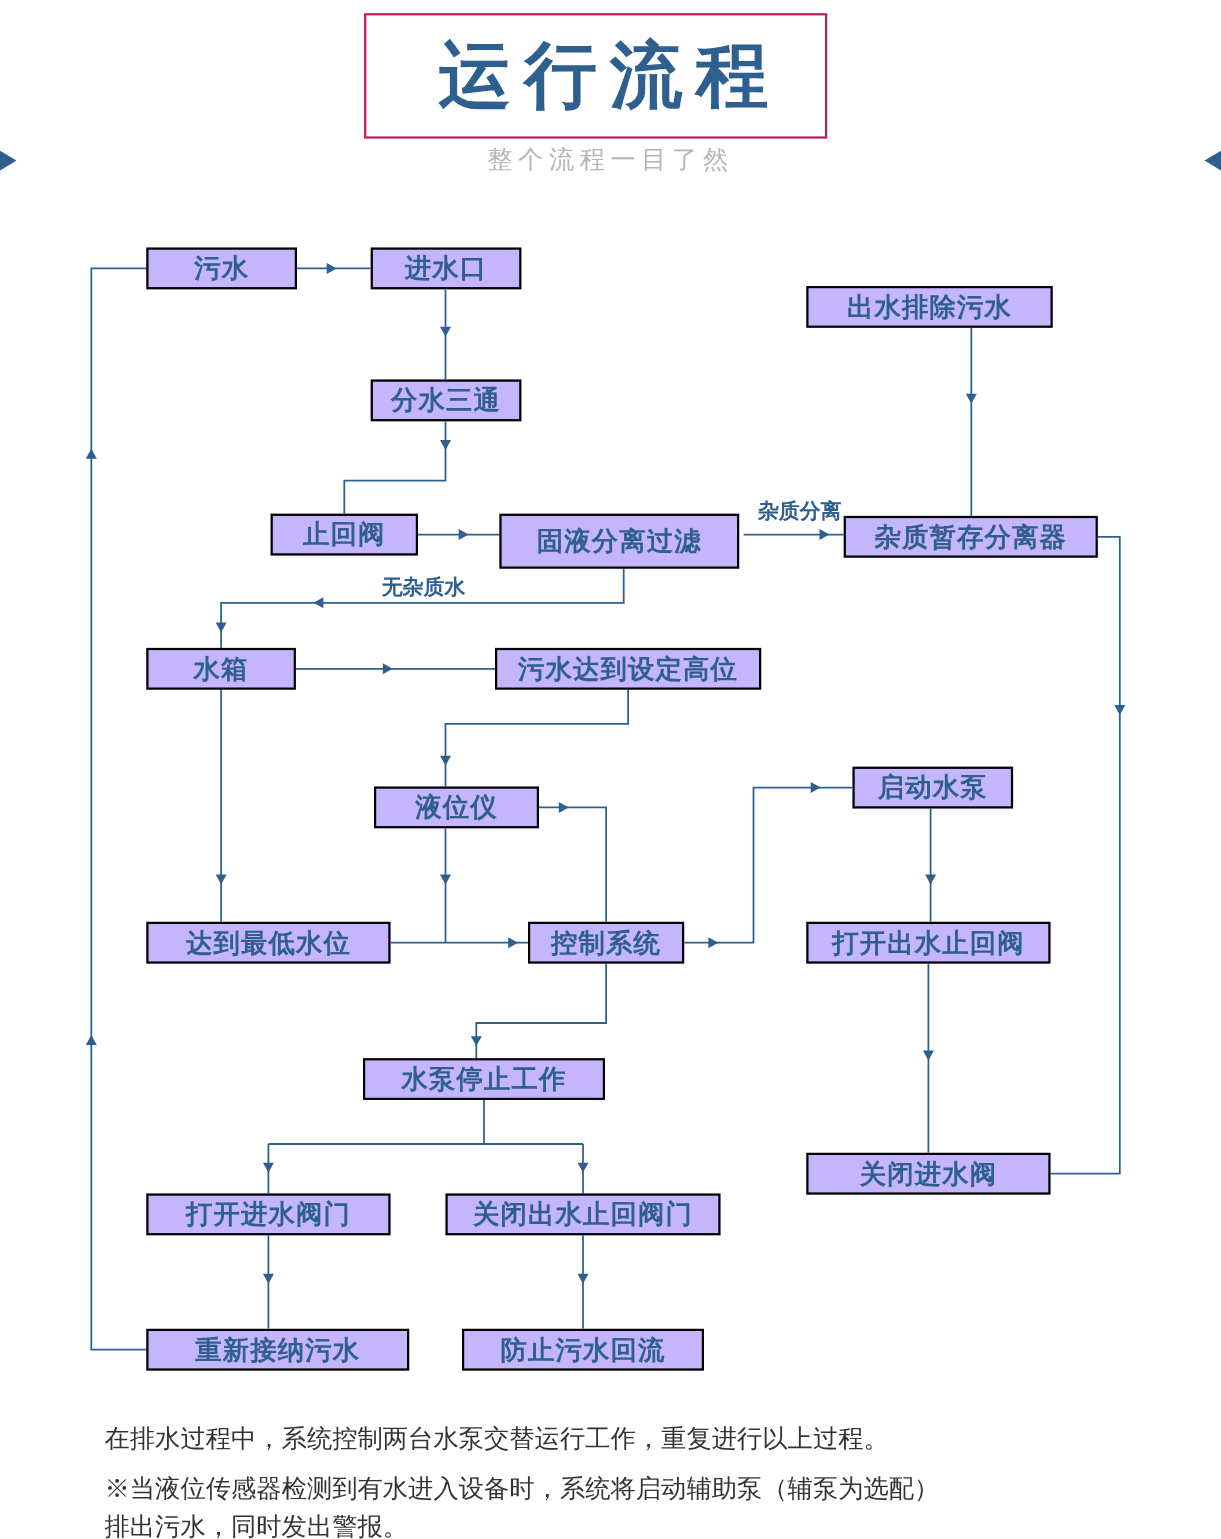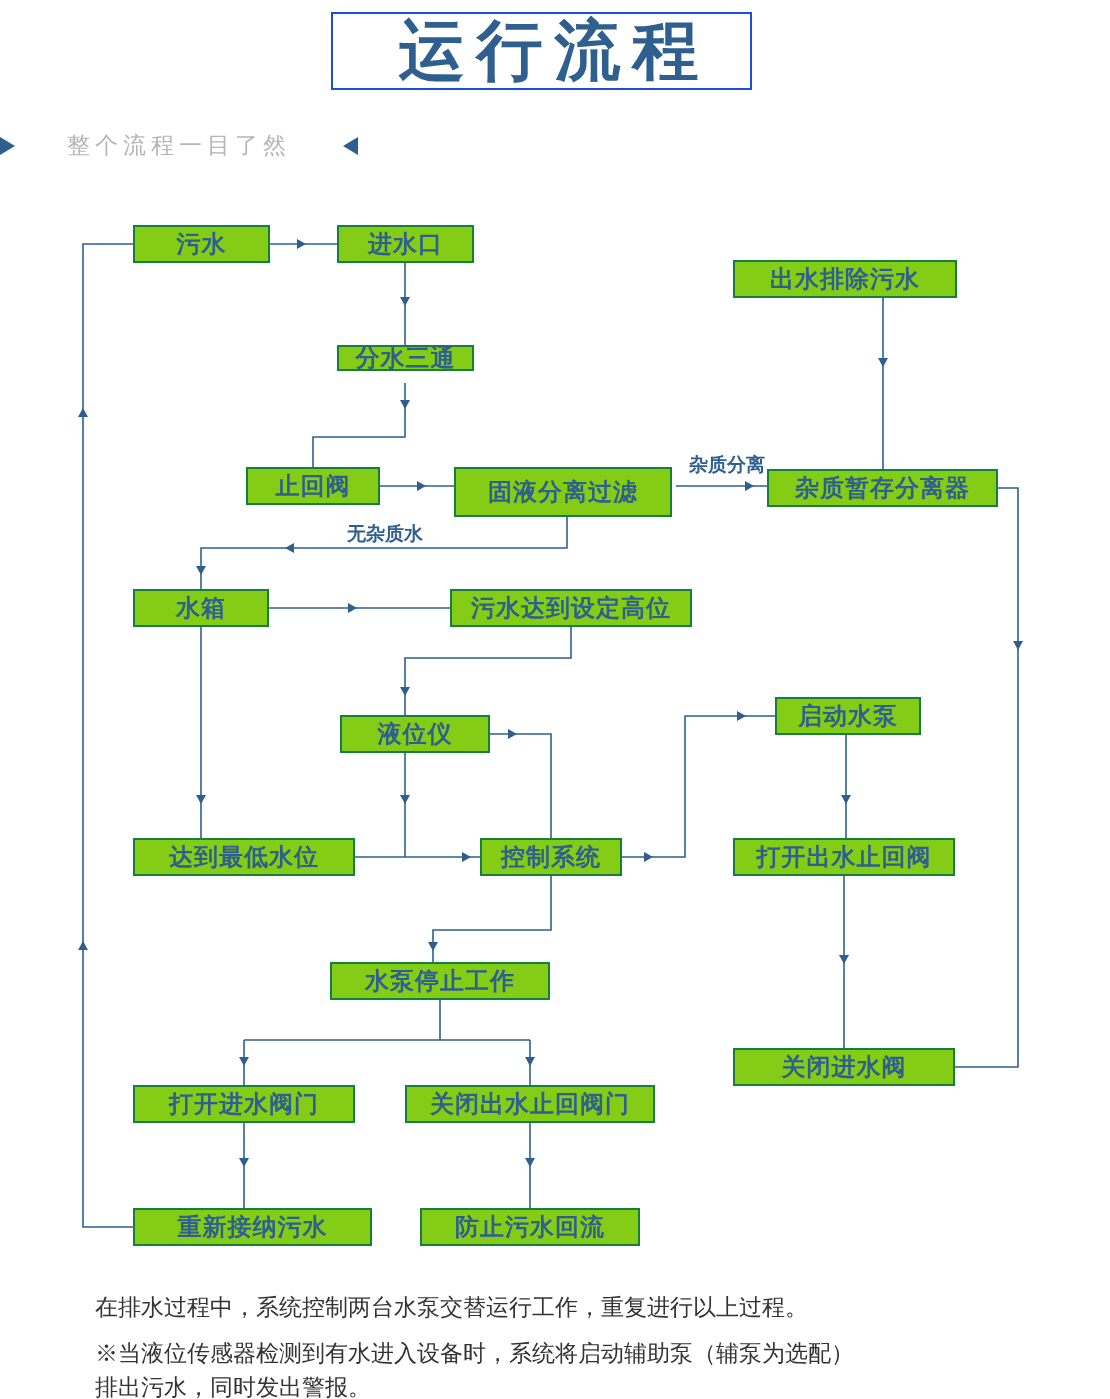--- a/index.html
+++ b/index.html
@@ -10,39 +10,39 @@
     height: 1399px;
     margin: 0 auto;
     background: #ffffff;
     overflow: hidden;
     font-family: "Liberation Sans", sans-serif;
   }
   
   .title-frame {
     position: absolute;
     left: 331px; top: 12px;
-    width: 421px; height: 78px;
-    border: 2px solid #1d4ed8;
+    width: 421px; height: 114px;
+    border: 2px solid #be185d;
     display: flex; align-items: center; justify-content: center; padding-left: 14px;
   }
   .title {
     margin: 0;
     color: #2e5f8f;
     font-size: 66px;
     font-weight: bold;
     letter-spacing: 12px;
     margin-right: -12px;
     white-space: nowrap;
   }
   
   .subtitle-row {
     position: absolute;
     left: 0; top: 130px;
     width: 100%;
-    display: flex; align-items: center; justify-content: flex-start;
+    display: flex; align-items: center; justify-content: space-between;
     gap: 52px;
   }
   .subtitle {
     color: #b5b5b5;
     font-size: 23px;
     letter-spacing: 5px;
     white-space: nowrap;
   }
   .tri { width: 0; height: 0; display: inline-block; }
   .tri-right {
@@ -51,22 +51,22 @@
     border-bottom: 9px solid transparent;
   }
   .tri-left {
     border-right: 15px solid #2e5f8f;
     border-top: 9px solid transparent;
     border-bottom: 9px solid transparent;
   }
   
   .node {
     position: absolute;
-    background: #84cc16;
-    border: 2px solid #15803d;
+    background: #c4b5fd;
+    border: 2px solid #000000;
     color: #2e5f8f;
     font-size: 24px;
     font-weight: bold;
     letter-spacing: 1px;
     display: flex; align-items: center; justify-content: center;
     white-space: nowrap;
   }
   
   svg.edges { position: absolute; left: 0; top: 0; }
   .edge { fill: none; stroke: #2e5f8f; stroke-width: 1.6; }
@@ -155,21 +155,21 @@
     <polygon class="arrow" points="78,950 88,950 83,941"></polygon>
     <polygon class="arrow" points="78,417 88,417 83,408"></polygon>
 
     <text class="edge-label" x="727" y="471">杂质分离</text>
     <text class="edge-label" x="385" y="540">无杂质水</text>
   </svg>
 
   <div class="node" style="left:133px;top:225px;width:137px;height:38px">污水</div>
   <div class="node" style="left:337px;top:225px;width:137px;height:38px">进水口</div>
   <div class="node" style="left:733px;top:260px;width:224px;height:38px">出水排除污水</div>
-  <div class="node" style="left:337px;top:345px;width:137px;height:26px">分水三通</div>
+  <div class="node" style="left:337px;top:345px;width:137px;height:38px">分水三通</div>
   <div class="node" style="left:246px;top:467px;width:134px;height:38px">止回阀</div>
   <div class="node" style="left:454px;top:467px;width:218px;height:50px">固液分离过滤</div>
   <div class="node" style="left:767px;top:469px;width:231px;height:38px">杂质暂存分离器</div>
   <div class="node" style="left:133px;top:589px;width:136px;height:38px">水箱</div>
   <div class="node" style="left:450px;top:589px;width:242px;height:38px">污水达到设定高位</div>
   <div class="node" style="left:775px;top:697px;width:146px;height:38px">启动水泵</div>
   <div class="node" style="left:340px;top:715px;width:150px;height:38px">液位仪</div>
   <div class="node" style="left:133px;top:838px;width:222px;height:38px">达到最低水位</div>
   <div class="node" style="left:480px;top:838px;width:142px;height:38px">控制系统</div>
   <div class="node" style="left:733px;top:838px;width:222px;height:38px">打开出水止回阀</div>

